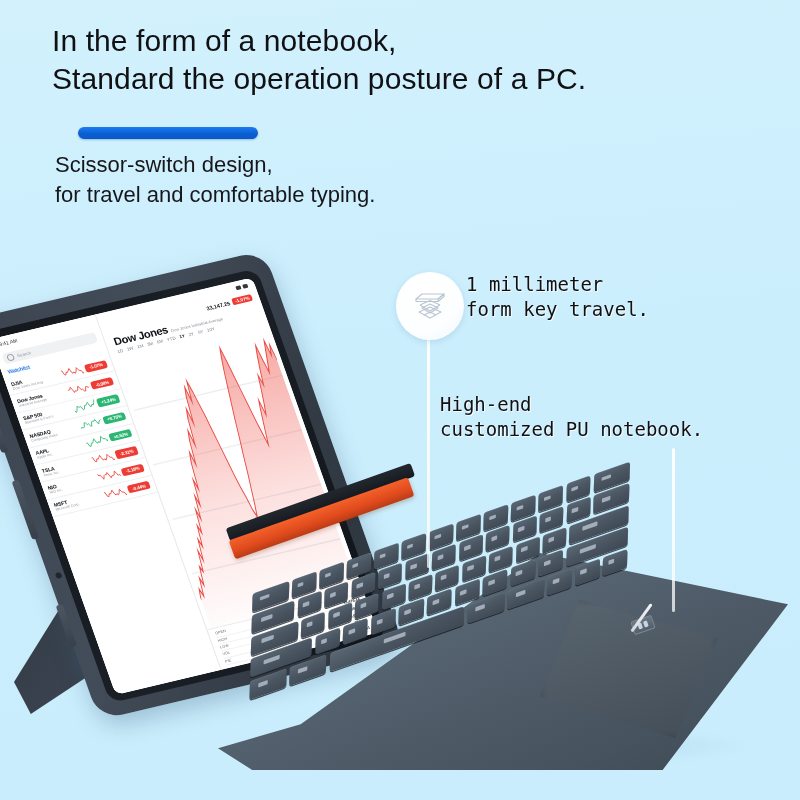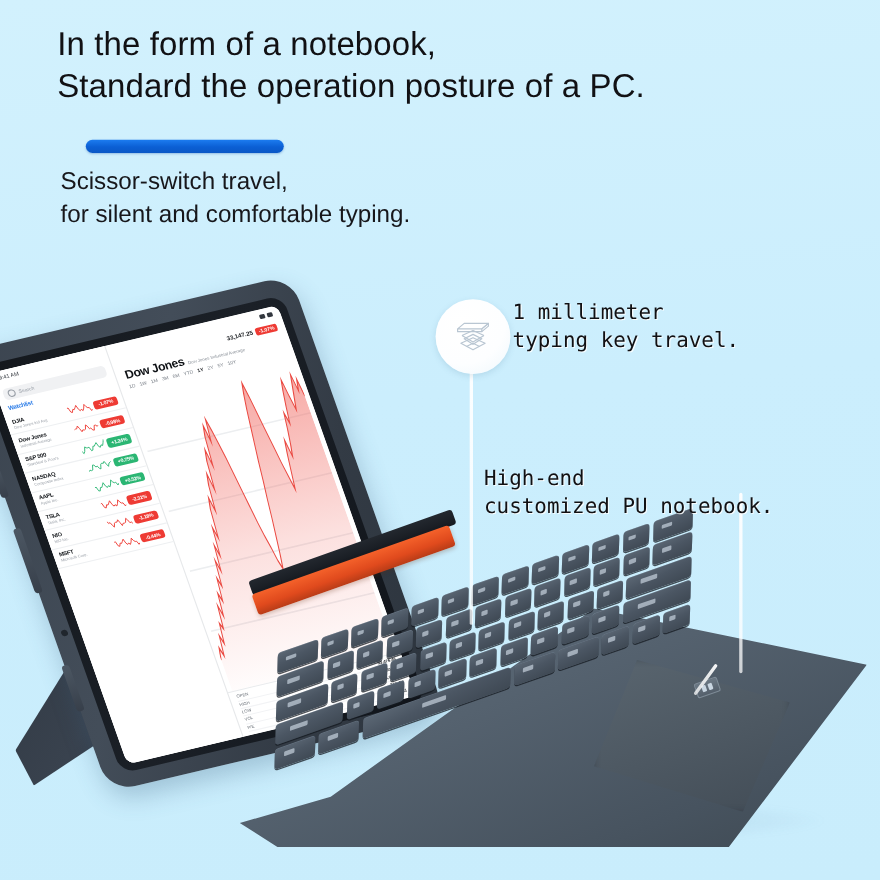--- a/index.html
+++ b/index.html
@@ -72,21 +72,20 @@
   }
   #callout-key .line {
     font-size: 19px;
     line-height: 25px;
     white-space: nowrap;
   }
   #callout-leather {
     left: 440px;
     top: 392px;
     width: 340px;
-    margin-top: 31px;
   }
   #callout-leather .line {
     font-size: 19px;
     line-height: 25px;
     white-space: nowrap;
   }
 
   
   .icon-badge {
     position: absolute;
@@ -506,22 +505,22 @@
 <body>
 
 <div id="stage">
 
   <div class="headline">
     <div class="line">In the form of a notebook,</div>
     <div class="line">Standard the operation posture of a PC.</div>
   </div>
   <div class="accent-bar"></div>
   <div class="subhead">
-    <div class="line">Scissor-switch travel,</div>
-    <div class="line">for silent and comfortable typing.</div>
+    <div class="line">Scissor-switch design,</div>
+    <div class="line">for travel and comfortable typing.</div>
   </div>
 
   <div id="product">
 
     <div class="kickstand"></div>
 
     <div class="tablet-wrap">
       <div class="tablet-case">
         <div class="side-btn b1"></div>
         <div class="side-btn b2"></div>
@@ -801,21 +800,21 @@
         <path d="M10 17 L20 12.5 L30 17"></path>
         <path d="M12 20 L20 16 L28 20 L20 25 Z"></path>
         <path d="M9 24 L20 19 L31 24 L20 30 Z"></path>
         <path d="M14 27 L20 24 L26 27"></path>
       </g>
     </svg>
   </div>
 
   <div class="callout" id="callout-key">
     <div class="line">1 millimeter</div>
-    <div class="line">typing key travel.</div>
+    <div class="line">form key travel.</div>
   </div>
 
   <div class="callout" id="callout-leather">
     <div class="line">High-end</div>
     <div class="line">customized PU notebook.</div>
   </div>
 
 </div>
 
 </body></html>

